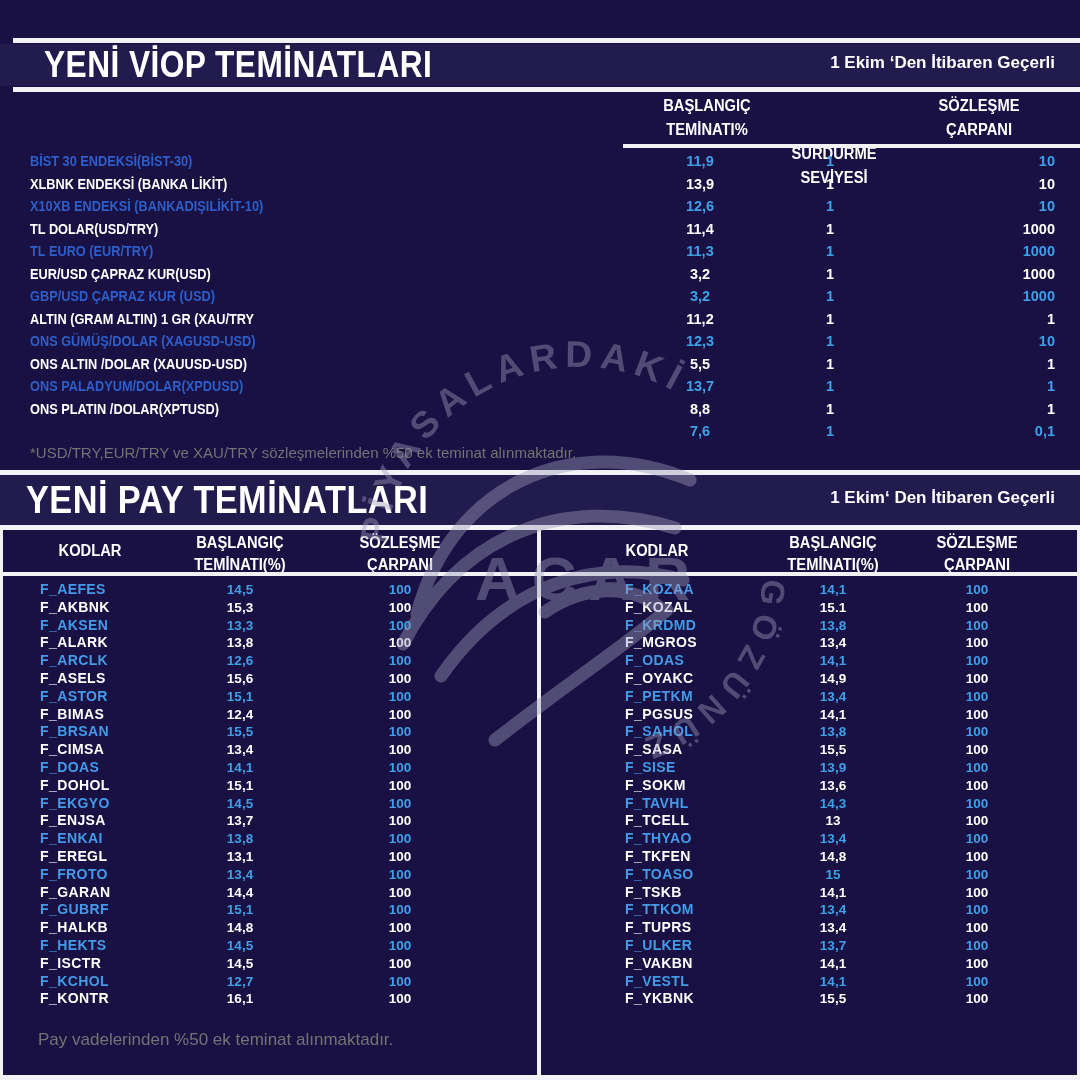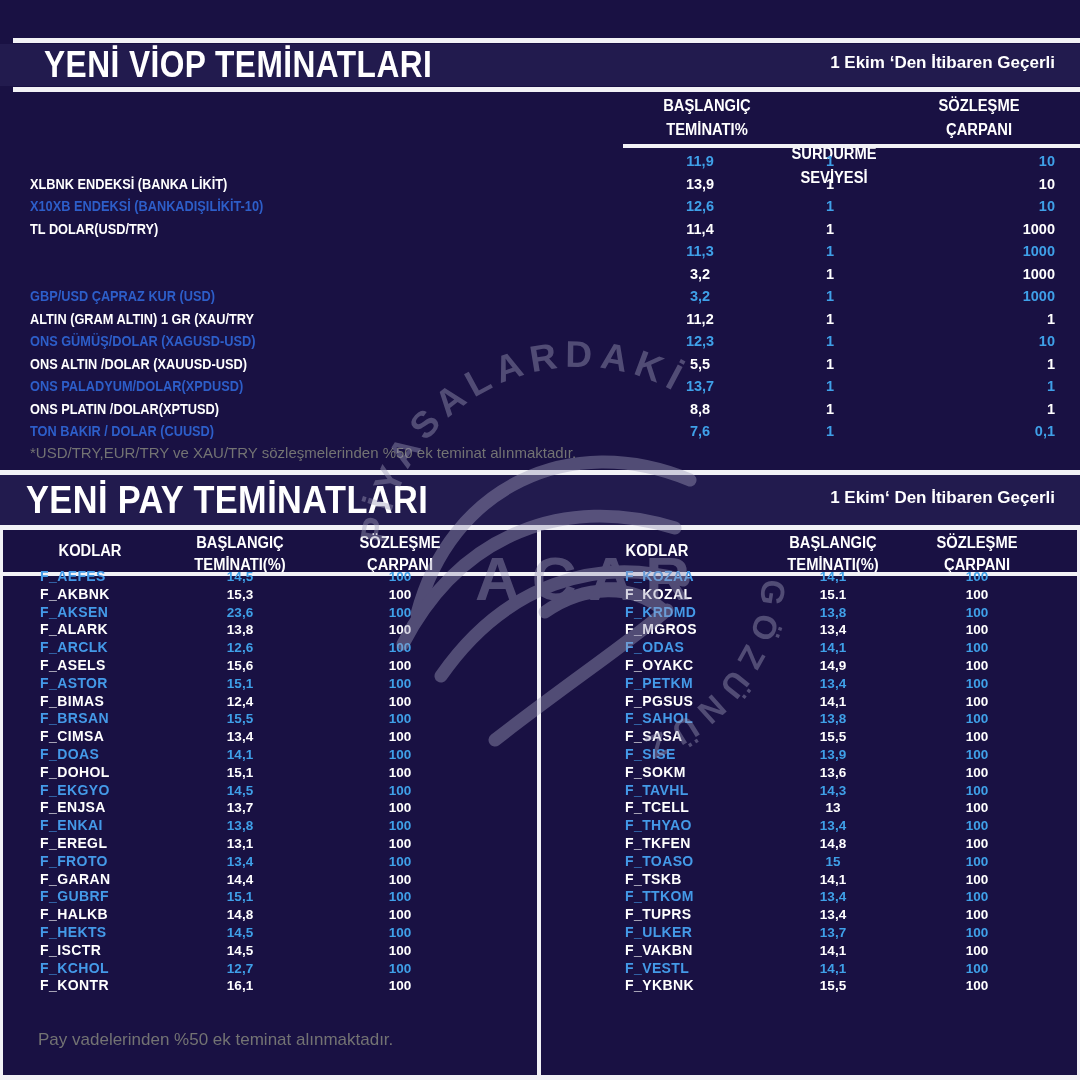--- a/index.html
+++ b/index.html
@@ -36,21 +36,21 @@
   .v-init{left:620px;width:160px;text-align:center;}
   .v-maint{left:750px;width:160px;text-align:center;}
   .v-mult{left:890px;width:165px;text-align:right;}
   .viop .row-blue .v-label{color:#2d5ec9;}
   .viop .row-blue .v-init,.viop .row-blue .v-maint,.viop .row-blue .v-mult{color:#3fa0e8;}
   .row-white .cell{color:#ffffff;}
   
   .note{position:absolute;font-weight:400;color:#737373;white-space:nowrap;}
   #viop-note{left:30px;top:444px;font-size:15px;}
   #pay-note{left:38px;top:1030px;font-size:17px;}
-  #pay-rows-left,#pay-rows-right{position:absolute;top:568px;width:525px;}
+  #pay-rows-left,#pay-rows-right{position:absolute;top:581px;width:525px;}
   #pay-rows-left{left:0;}
   #pay-rows-right{left:543px;}
   .pay .trow{position:relative;height:17.8px;}
   .pay .cell{position:absolute;top:0;line-height:17.8px;font-weight:700;white-space:nowrap;}
   .c-code{font-size:14px;letter-spacing:.4px;}
   .c-init,.c-mult{font-size:13.5px;text-align:center;}
   .pay-left-pos .c-code{left:40px;}
   .pay-left-pos .c-init{left:160px;width:160px;}
   .pay-left-pos .c-mult{left:320px;width:160px;}
   .pay-right-pos .c-code{left:82px;}
@@ -83,20 +83,21 @@
   </div>
   <div class="colhead vh-mult abs" style="top:94px;">
     <span>SÖZLEŞME</span>
     <span>ÇARPANI</span>
   </div>
 </div>
 <div class="hline" style="left:623px;top:144px;width:457px;height:4px;"></div>
 
 <div id="viop-rows" class="viop">
     <div class="trow row-blue">
+      <span class="cell v-label"><span class="cond">BİST 30 ENDEKSİ(BİST-30)</span></span>
       <span class="cell v-init">11,9</span>
       <span class="cell v-maint">1</span>
       <span class="cell v-mult">10</span>
     </div>
     <div class="trow row-white">
       <span class="cell v-label"><span class="cond">XLBNK ENDEKSİ (BANKA LİKİT)</span></span>
       <span class="cell v-init">13,9</span>
       <span class="cell v-maint">1</span>
       <span class="cell v-mult">10</span>
     </div>
@@ -106,25 +107,27 @@
       <span class="cell v-maint">1</span>
       <span class="cell v-mult">10</span>
     </div>
     <div class="trow row-white">
       <span class="cell v-label"><span class="cond">TL DOLAR(USD/TRY)</span></span>
       <span class="cell v-init">11,4</span>
       <span class="cell v-maint">1</span>
       <span class="cell v-mult">1000</span>
     </div>
     <div class="trow row-blue">
+      <span class="cell v-label"><span class="cond">TL EURO (EUR/TRY)</span></span>
       <span class="cell v-init">11,3</span>
       <span class="cell v-maint">1</span>
       <span class="cell v-mult">1000</span>
     </div>
     <div class="trow row-white">
+      <span class="cell v-label"><span class="cond">EUR/USD ÇAPRAZ KUR(USD)</span></span>
       <span class="cell v-init">3,2</span>
       <span class="cell v-maint">1</span>
       <span class="cell v-mult">1000</span>
     </div>
     <div class="trow row-blue">
       <span class="cell v-label"><span class="cond">GBP/USD ÇAPRAZ KUR (USD)</span></span>
       <span class="cell v-init">3,2</span>
       <span class="cell v-maint">1</span>
       <span class="cell v-mult">1000</span>
     </div>
@@ -152,21 +155,20 @@
       <span class="cell v-maint">1</span>
       <span class="cell v-mult">1</span>
     </div>
     <div class="trow row-white">
       <span class="cell v-label"><span class="cond">ONS PLATIN /DOLAR(XPTUSD)</span></span>
       <span class="cell v-init">8,8</span>
       <span class="cell v-maint">1</span>
       <span class="cell v-mult">1</span>
     </div>
     <div class="trow row-blue">
-      <span class="cell v-label"><span class="cond">TON BAKIR / DOLAR (CUUSD)</span></span>
       <span class="cell v-init">7,6</span>
       <span class="cell v-maint">1</span>
       <span class="cell v-mult">0,1</span>
     </div>
   </div>
 
 <div class="note" id="viop-note">*USD/TRY,EUR/TRY ve XAU/TRY sözleşmelerinden %50 ek teminat alınmaktadır.</div>
 
 <div class="band" style="top:475px;height:50px;"></div>
 <div class="hline" style="left:0;top:470px;width:1080px;"></div>
@@ -211,21 +213,21 @@
       <span class="cell c-init">14,5</span>
       <span class="cell c-mult">100</span>
     </div>
     <div class="trow row-white">
       <span class="cell c-code">F_AKBNK</span>
       <span class="cell c-init">15,3</span>
       <span class="cell c-mult">100</span>
     </div>
     <div class="trow row-blue">
       <span class="cell c-code">F_AKSEN</span>
-      <span class="cell c-init">23,6</span>
+      <span class="cell c-init">13,3</span>
       <span class="cell c-mult">100</span>
     </div>
     <div class="trow row-white">
       <span class="cell c-code">F_ALARK</span>
       <span class="cell c-init">13,8</span>
       <span class="cell c-mult">100</span>
     </div>
     <div class="trow row-blue">
       <span class="cell c-code">F_ARCLK</span>
       <span class="cell c-init">12,6</span>

